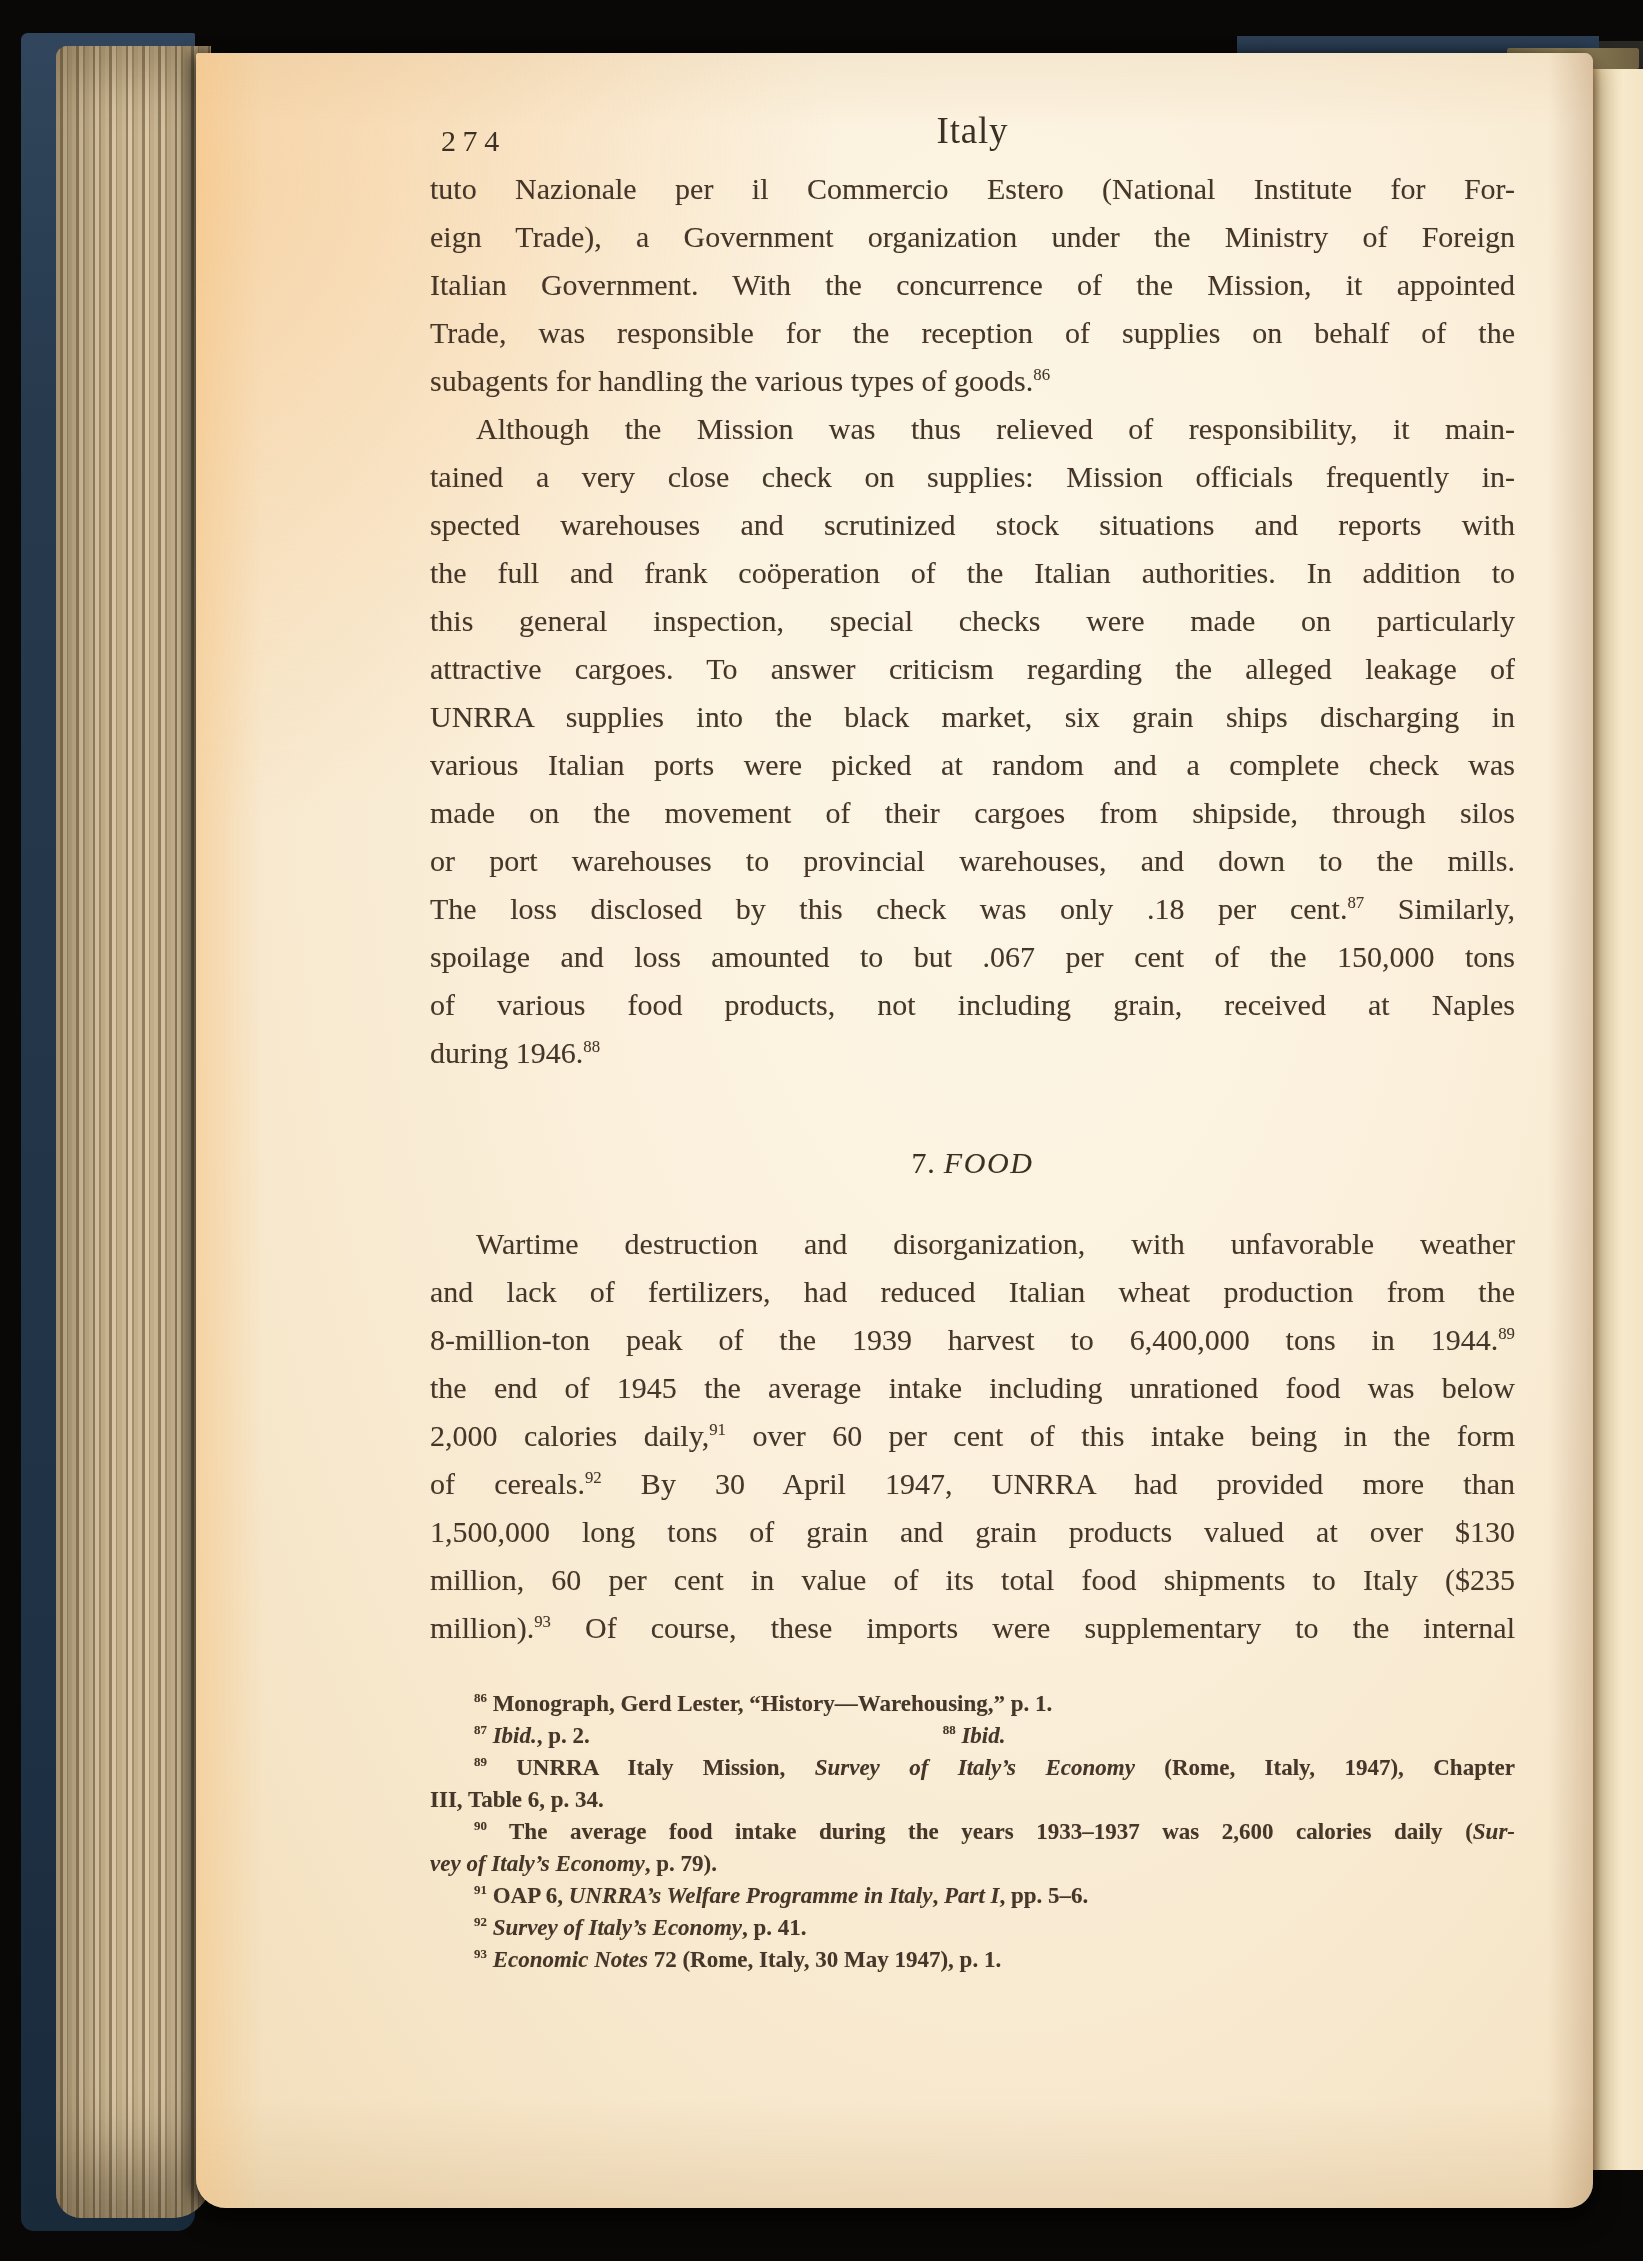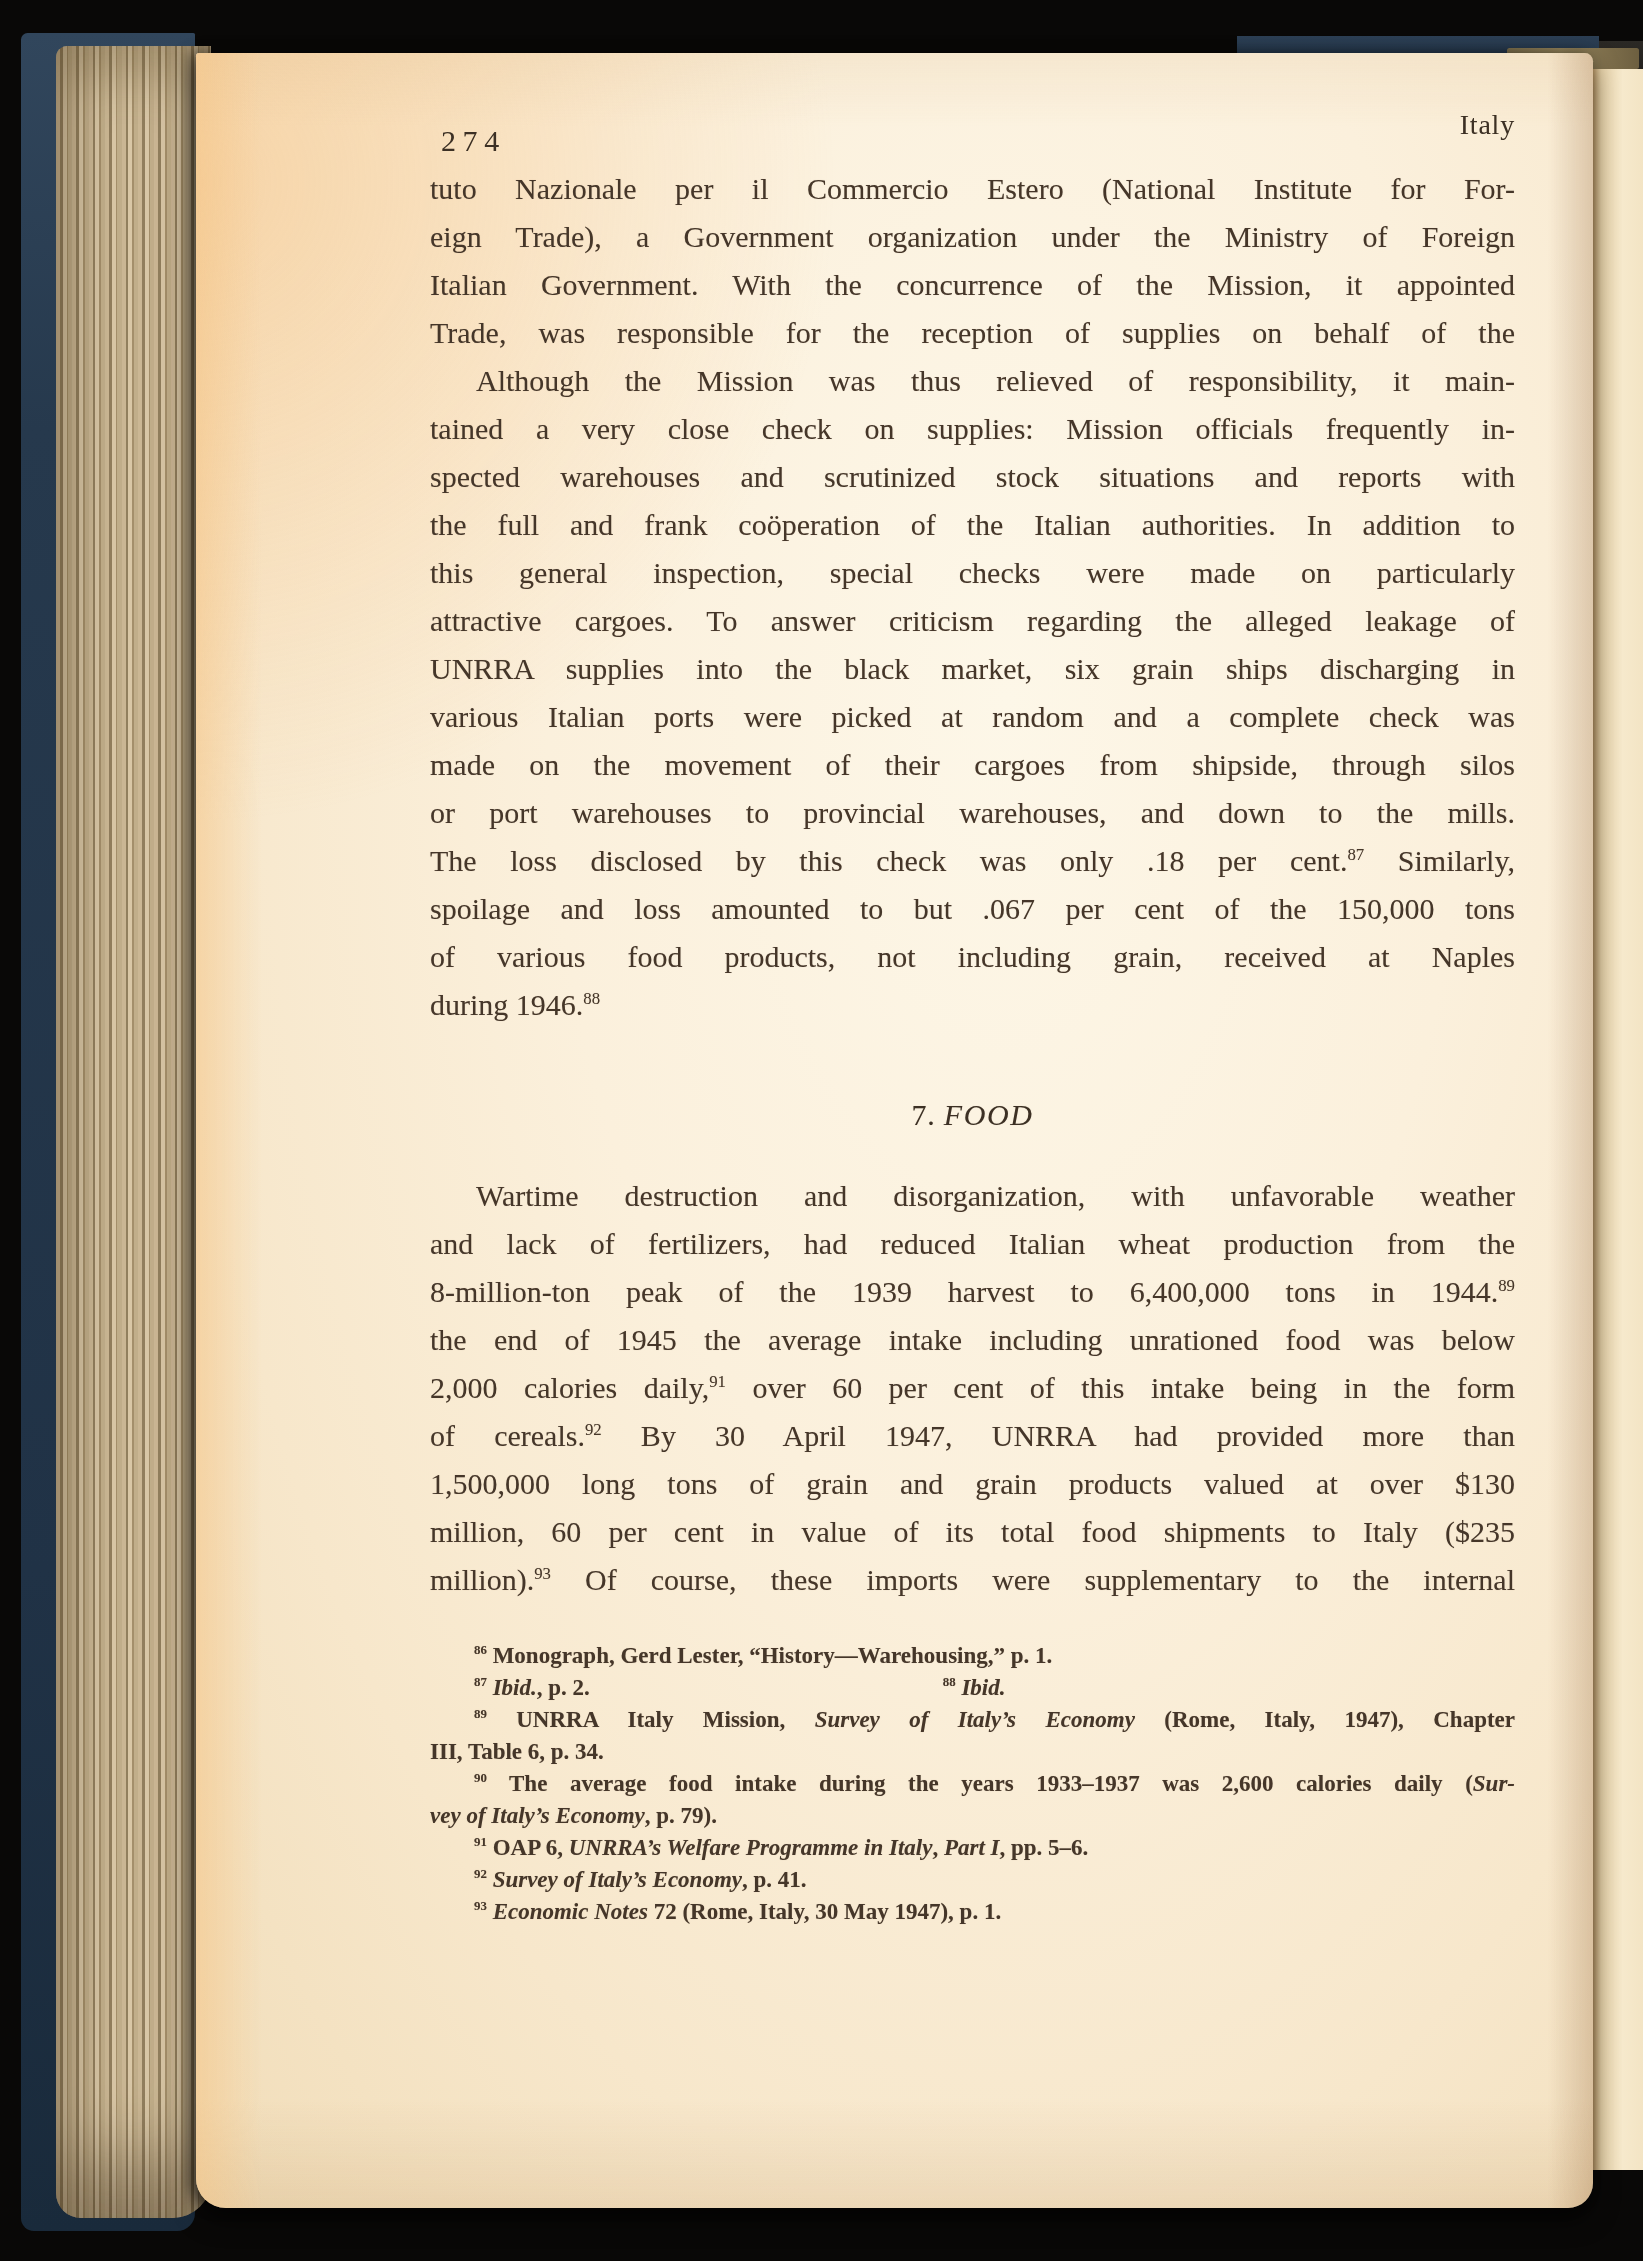--- a/index.html
+++ b/index.html
@@ -27,22 +27,22 @@
         border-radius:3.3px 8.2px 25px 30px;
         background:radial-gradient(ellipse at 58% 30%,#fdf7e8 0%,#fbf0dc 40%,#f7e7cb 72%,#f1ddb9 100%);
         box-shadow:-6.6px 0 13px rgba(0,0,0,.4), 0 11.5px 25px rgba(0,0,0,.55);}
   .page::before{content:'';position:absolute;inset:0;border-radius:inherit;pointer-events:none;
         background:linear-gradient(90deg,rgba(244,196,133,.55),rgba(244,196,133,0) 66px),
                    linear-gradient(270deg,rgba(130,80,35,.24),rgba(130,80,35,0) 45px),
                    linear-gradient(0deg,rgba(170,120,60,.14),rgba(170,120,60,0) 107px),
                    linear-gradient(180deg,rgba(205,160,100,.12),rgba(205,160,100,0) 74px),
                    radial-gradient(circle at 0% 6%,rgba(246,190,125,.45),rgba(246,190,125,0) 26%);}
   
-  .running-head{position:absolute;left:234px;top:56px;width:1085px;text-align:right;
-        font-size:28px;color:#3c3024;letter-spacing:0.8px;}
+  .running-head{position:absolute;left:234px;top:56px;width:1085px;text-align:center;
+        font-size:37px;color:#3c3024;letter-spacing:0.8px;}
   .page-number{position:absolute;left:245px;top:71px;font-size:30px;letter-spacing:6.6px;color:#3c3024;font-family:Liberation Serif, serif;}
   .body-block{position:absolute;left:234px;top:112px;width:1085px;
         font-size:30px;line-height:48px;color:#453629;
         text-shadow:0 0 0.8px rgba(70,50,30,.25);}
   .bline{text-align:justify;text-align-last:justify;}
   .bline.endline{text-align-last:left;}
   .bline.indent{text-indent:46px;}
   sup{font-size:.56em;line-height:0;vertical-align:super;}
   .heading{text-align:center;font-size:30px;line-height:38px;margin:67px 0 38px;color:#3c3024;letter-spacing:0.8px;}
   .heading i{letter-spacing:1.6px;font-style:italic;}
@@ -67,20 +67,21 @@
   <div class="page">
     <div class="running-head">Italy</div>
     <div class="page-number">274</div>
     <div class="body-block">
 
       <div>
           <div class="bline">tuto Nazionale per il Commercio Estero (National Institute for For-</div>
           <div class="bline">eign Trade), a Government organization under the Ministry of Foreign</div>
           <div class="bline">Italian Government. With the concurrence of the Mission, it appointed</div>
           <div class="bline">Trade, was responsible for the reception of supplies on behalf of the</div>
+          <div class="bline endline">subagents for handling the various types of goods.<sup>86</sup></div>
         </div>
         <div>
           <div class="bline indent">Although the Mission was thus relieved of responsibility, it main-</div>
           <div class="bline">tained a very close check on supplies: Mission officials frequently in-</div>
           <div class="bline">spected warehouses and scrutinized stock situations and reports with</div>
           <div class="bline">the full and frank coöperation of the Italian authorities. In addition to</div>
           <div class="bline">this general inspection, special checks were made on particularly</div>
           <div class="bline">attractive cargoes. To answer criticism regarding the alleged leakage of</div>
           <div class="bline">UNRRA supplies into the black market, six grain ships discharging in</div>
           <div class="bline">various Italian ports were picked at random and a complete check was</div>

